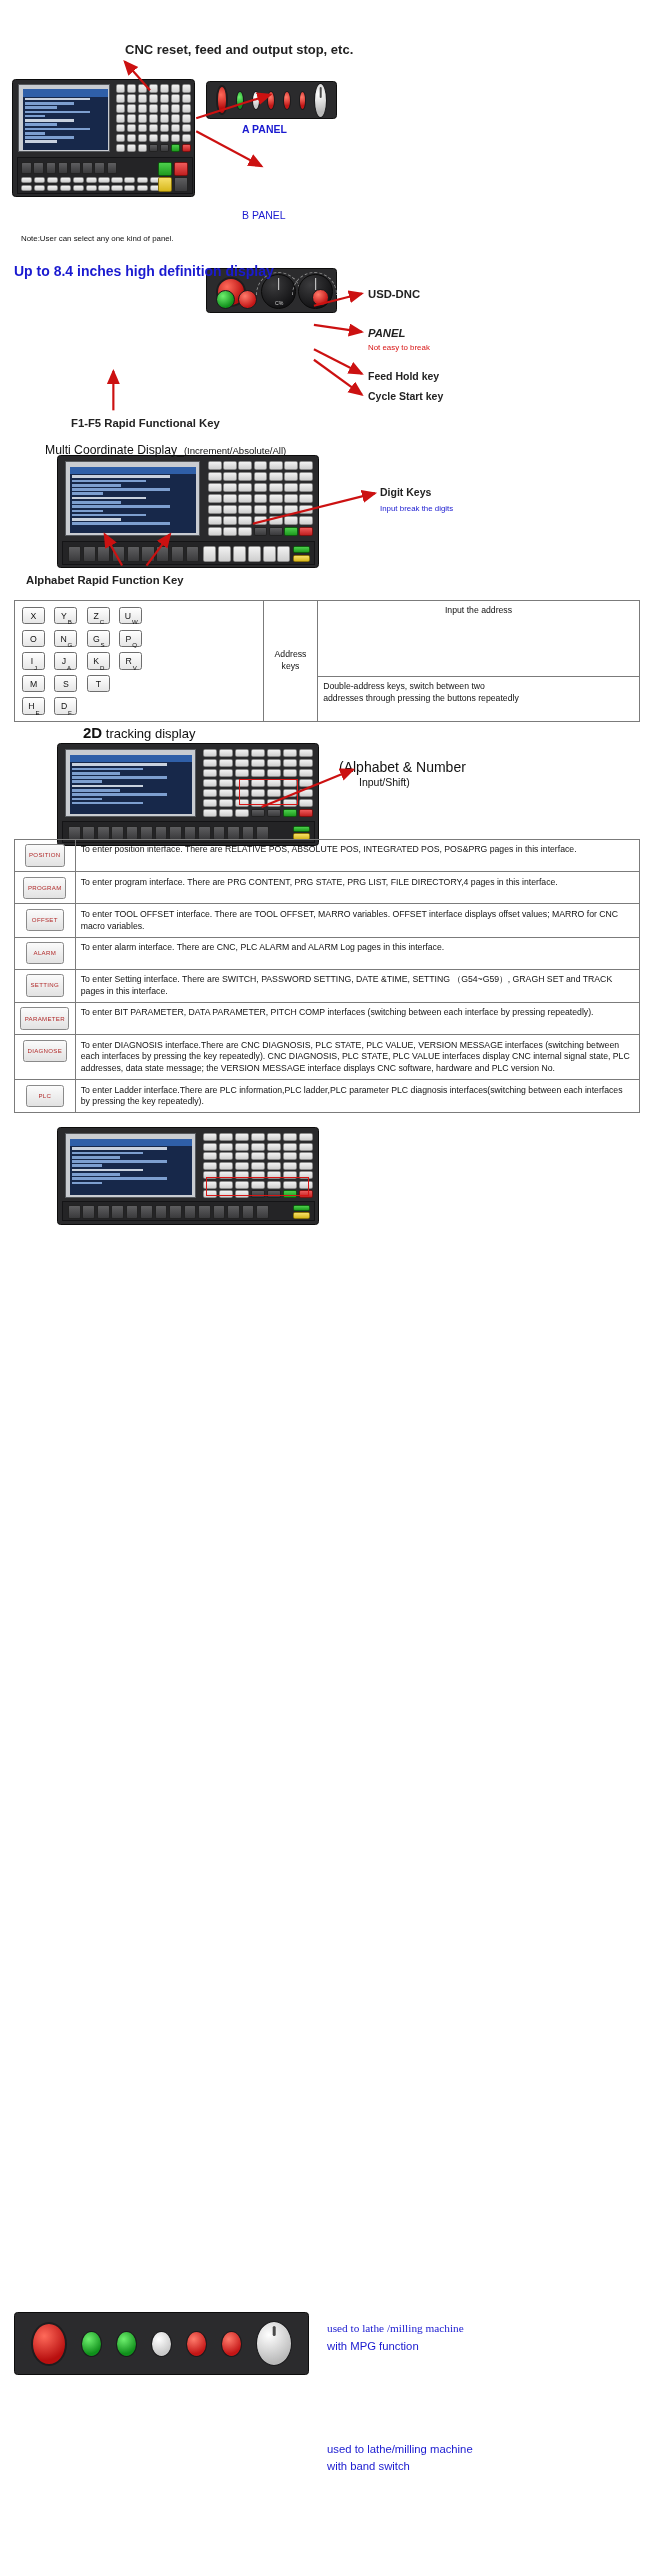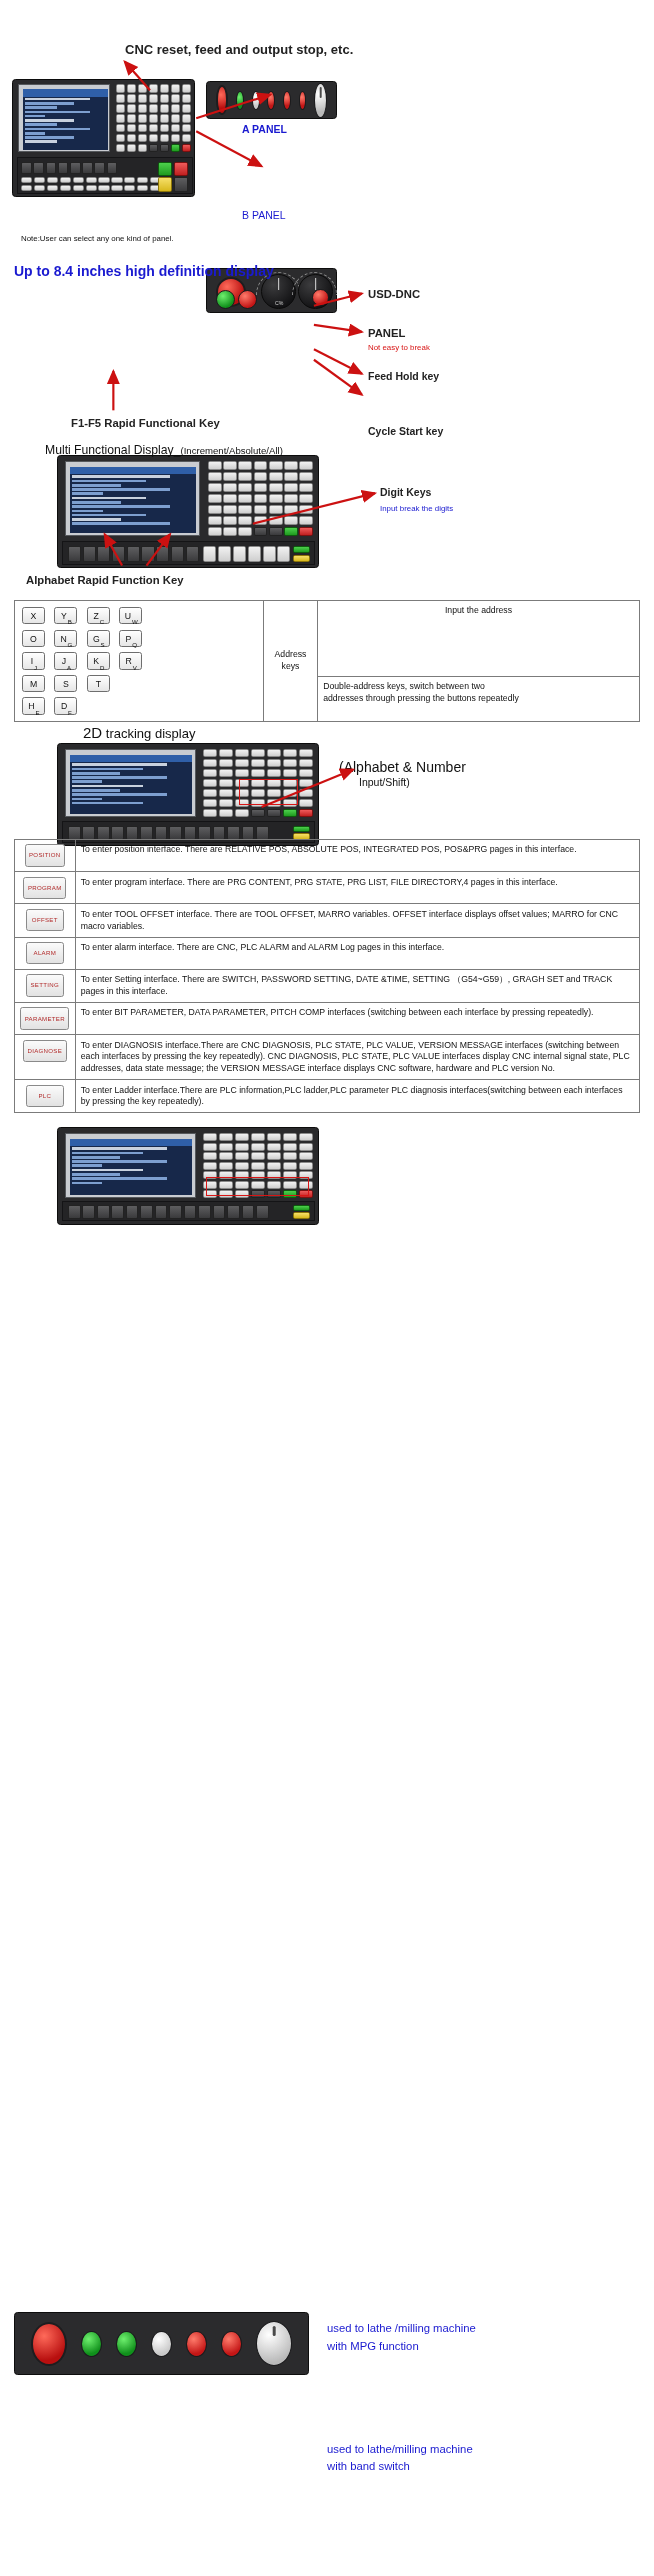--- a/index.html
+++ b/index.html
@@ -395,28 +395,28 @@
           <div class="key"></div>
       </div>
       <div style="position:absolute; right:4.4px; top:3.5px; width:17.4px; height:16.6px; display:grid; grid-template-rows:1fr 1fr; gap:1.7px;">
         <div class="key green"></div>
           <div class="key yellow"></div>
       </div>
     </div>
   </div>
 
   <div class="abs callout" style="left:368px; top:288px; font-size:11.3px;">USD-DNC</div>
-  <div class="abs callout" style="left:368px; top:327px; font-size:11.3px;">PANEL</div>
+  <div class="abs callout" style="left:368px; top:327px; font-size:11.3px;font-style:italic;">PANEL</div>
   <div class="abs red" style="left:368px; top:343px; font-size:7.9px;">Not easy to break</div>
   <div class="abs callout" style="left:368px; top:370px; font-size:10.5px;">Feed Hold key</div>
-  <div class="abs callout" style="left:368px; top:390px; font-size:10.5px;margin-top:35px;">Cycle Start key</div>
+  <div class="abs callout" style="left:368px; top:390px; font-size:10.5px;">Cycle Start key</div>
   <div class="abs callout" style="left:71px; top:417px; font-size:11.3px;">F1-F5 Rapid Functional Key</div>
 
   <div class="abs" style="left:45px; top:443px; font-size:12.2px;">
-    <span>Multi Functional Display_</span><span style="font-size:9.6px;">(Increment/Absolute/All)</span>
+    <span>Multi Coordinate Display_</span><span style="font-size:9.6px;">(Increment/Absolute/All)</span>
   </div>
 
   <div class="machine abs" style="left:57px; top:467px; width:262px; height:103px;">
     <div class="screen-area" style="left:7px; top:5.2px; width:131px; height:68px;">
       <div class="lcd" style="left:4.4px; top:4.4px; width:122px; height:59px;">
         <div class="lcd-top"></div>
         <div class="lcd-rows">
           <div class="row w80 white"></div>
             <div class="row w60"></div>
             <div class="row w40"></div>
@@ -552,21 +552,21 @@
       </tr>
       <tr>
         <td style="height:45px; white-space:pre-line;margin-left:8px;">Double-address  keys,  switch  between  two
 addresses through pressing the buttons repeatedly</td>
       </tr>
     </tbody>
       </table>
   </div>
 
   <div class="abs" style="left:83px; top:724px; font-size:15px;">
-    <span style="font-weight:normal;">2D</span><span style="font-size:13px;"> tracking display</span>
+    <span style="font-weight:bold;">2D</span><span style="font-size:13px;"> tracking display</span>
   </div>
 
   <div class="machine abs" style="left:57px; top:748px; width:262px; height:98px;">
     <div class="screen-area" style="left:7px; top:5.2px; width:131px; height:65px;">
       <div class="lcd" style="left:4.4px; top:4.4px; width:122px; height:56px;">
         <div class="lcd-top"></div>
         <div class="lcd-rows">
           <div class="row w80 white"></div>
             <div class="row w60"></div>
             <div class="row w40"></div>
@@ -699,21 +699,21 @@
 
   <div class="apanel abs" style="left:14px; top:2312px; width:295px; height:63px; gap:14px; padding:0 15.7px;">
     <div class="estop" style="width:44px; height:44px;"></div>
     <div class="rbtn green" style="width:26px;height:26px;"></div>
     <div class="rbtn green" style="width:26px;height:26px;"></div>
     <div class="rbtn white" style="width:26px;height:26px;"></div>
     <div class="rbtn red" style="width:26px;height:26px;"></div>
     <div class="rbtn red" style="width:26px;height:26px;"></div>
     <div class="mpg" style="width:45px;height:45px;"></div>
   </div>
-  <div class="abs blue" style="left:327px; top:2322px; font-size:11.3px;">used to lathe /milling machine</div>
+  <div class="abs blue" style="left:327px; top:2322px; font-size:11.3px;font-family:Liberation Serif, serif;">used to lathe /milling machine</div>
   <div class="abs blue" style="left:327px; top:2340px; font-size:11.3px;">with MPG function</div>
 
   <div class="abs blue" style="left:327px; top:2443px; font-size:11.3px;">used to lathe/milling machine</div>
   <div class="abs blue" style="left:327px; top:2460px; font-size:11.3px;">with band switch</div>
 
   <svg class="arrow-layer" viewBox="0 0 750 2953">
     <defs>
       <marker id="ah" markerWidth="8" markerHeight="8" refX="6" refY="3" orient="auto">
         <path d="M0,0 L7,3 L0,6 z" fill="#cc1111"></path>
       </marker>

